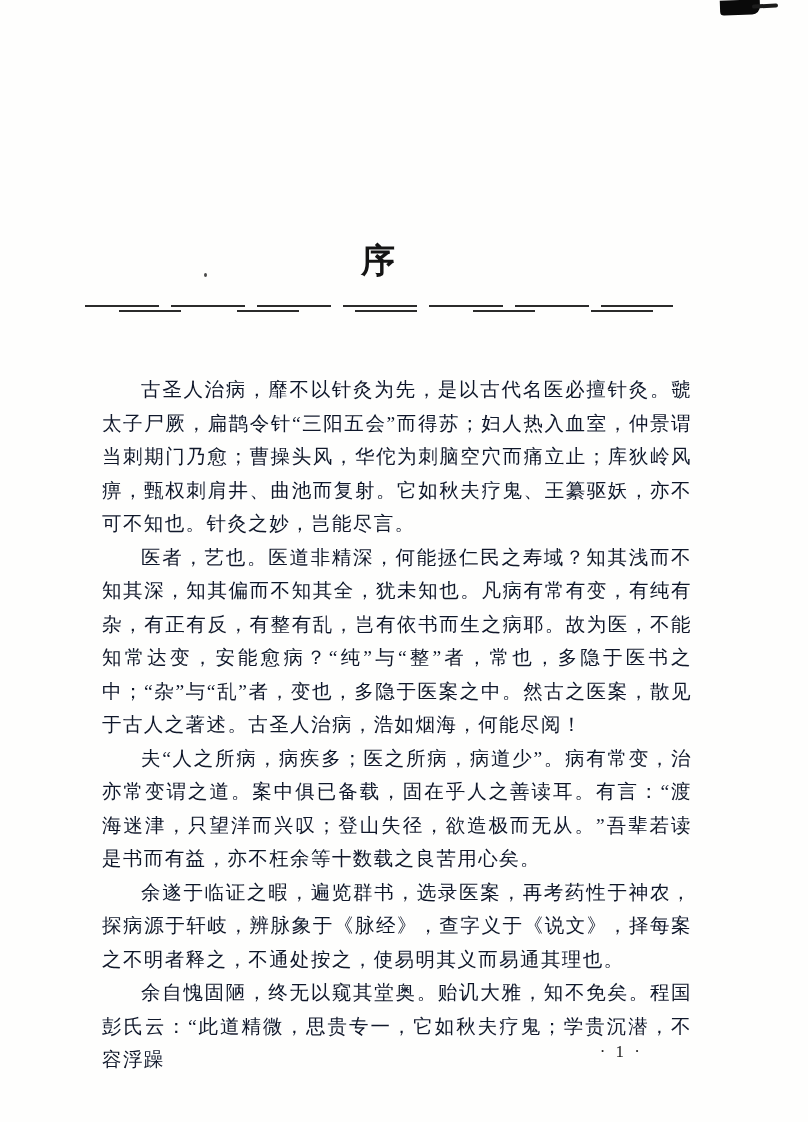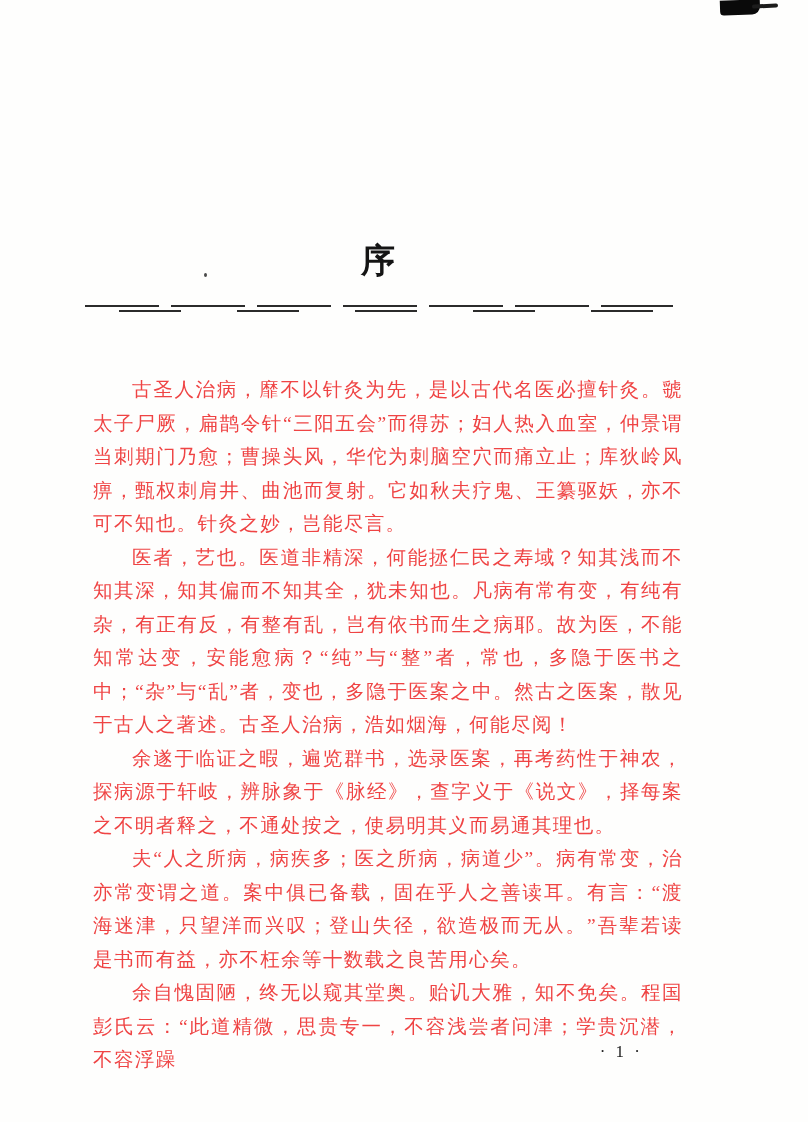--- a/index.html
+++ b/index.html
@@ -85,23 +85,23 @@
     background: repeating-linear-gradient(
       to right,
       transparent 0px, transparent 34px,
       #2b2b2b 34px, #2b2b2b 96px,
       transparent 96px, transparent 118px
     );
   }
   .text-block {
     position: absolute;
     top: 373px;
-    left: 93px;
+    left: 102px;
     width: 590px;
-    color: #ef4444;
+    color: #0f172a;
     font-size: 19.5px;
     line-height: 33.5px;
     letter-spacing: 1.4px;
     text-align: justify;
   }
   .text-block p {
     margin: 0;
     padding: 0;
     text-indent: 2em;
   }
@@ -128,20 +128,20 @@
   <h1 class="section-title">序</h1>
 
   <div class="title-divider">
     <div class="rule-a"></div>
     <div class="rule-b"></div>
   </div>
 
   <div class="text-block">
     <p>古圣人治病，靡不以针灸为先，是以古代名医必擅针灸。虢太子尸厥，扁鹊令针“三阳五会”而得苏；妇人热入血室，仲景谓当刺期门乃愈；曹操头风，华佗为刺脑空穴而痛立止；库狄岭风痹，甄权刺肩井、曲池而复射。它如秋夫疗鬼、王纂驱妖，亦不可不知也。针灸之妙，岂能尽言。</p>
     <p>医者，艺也。医道非精深，何能拯仁民之寿域？知其浅而不知其深，知其偏而不知其全，犹未知也。凡病有常有变，有纯有杂，有正有反，有整有乱，岂有依书而生之病耶。故为医，不能知常达变，安能愈病？“纯”与“整”者，常也，多隐于医书之中；“杂”与“乱”者，变也，多隐于医案之中。然古之医案，散见于古人之著述。古圣人治病，浩如烟海，何能尽阅！</p>
+    <p>夫“人之所病，病疾多；医之所病，病道少”。病有常变，治亦常变谓之道。案中俱已备载，固在乎人之善读耳。有言：“渡海迷津，只望洋而兴叹；登山失径，欲造极而无从。”吾辈若读是书而有益，亦不枉余等十数载之良苦用心矣。</p>
     <p>余遂于临证之暇，遍览群书，选录医案，再考药性于神农，探病源于轩岐，辨脉象于《脉经》，查字义于《说文》，择每案之不明者释之，不通处按之，使易明其义而易通其理也。</p>
-    <p>夫“人之所病，病疾多；医之所病，病道少”。病有常变，治亦常变谓之道。案中俱已备载，固在乎人之善读耳。有言：“渡海迷津，只望洋而兴叹；登山失径，欲造极而无从。”吾辈若读是书而有益，亦不枉余等十数载之良苦用心矣。</p>
-    <p>余自愧固陋，终无以窥其堂奥。贻讥大雅，知不免矣。程国彭氏云：“此道精微，思贵专一，不容浅尝者问津；学贵沉潜，不容浮躁</p>
+    <p>余自愧固陋，终无以窥其堂奥。贻讥大雅，知不免矣。程国彭氏云：“此道精微，思贵专一，它如秋夫疗鬼；学贵沉潜，不容浮躁</p>
   </div>
 
   <div class="page-number">· 1 ·</div>
 
 </div>
 
 </body></html>

